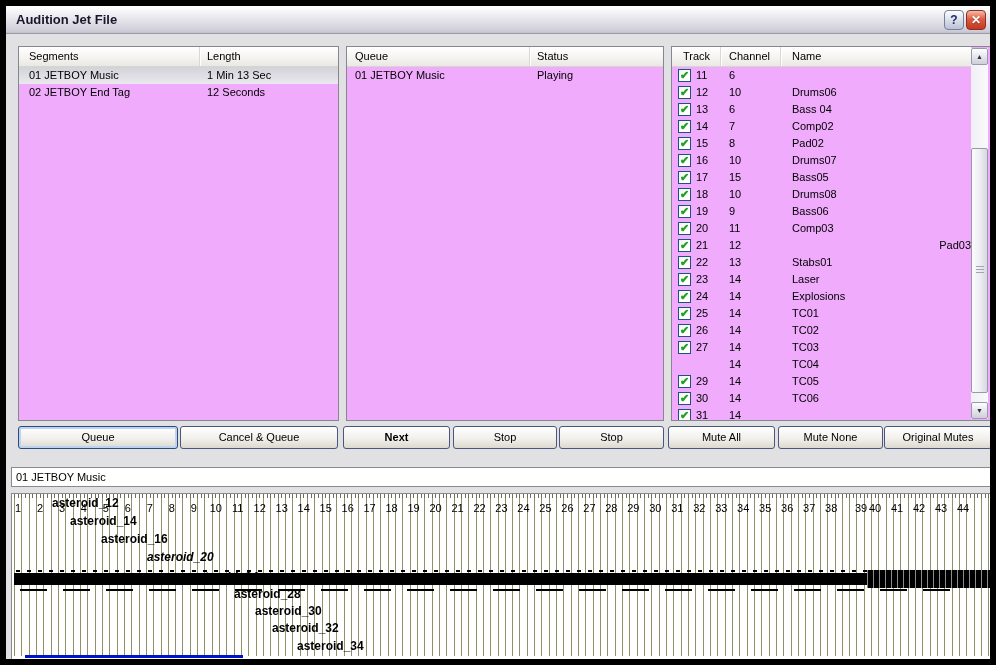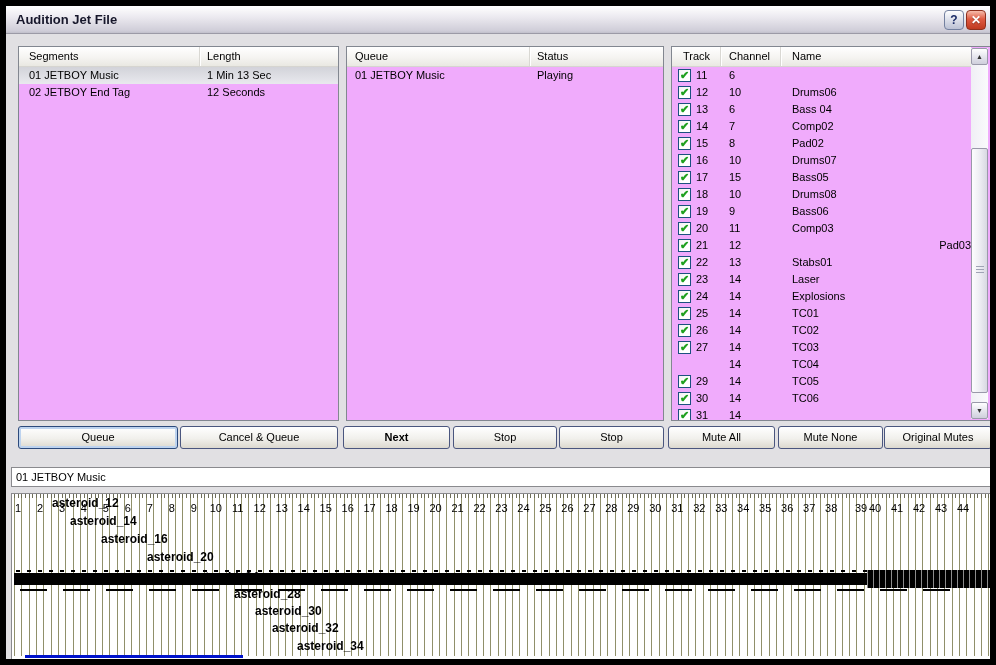--- a/index.html
+++ b/index.html
@@ -357,21 +357,21 @@
         <span class="measure-num" style="left: 863.103px;">40</span>
         <span class="measure-num" style="left: 885.08px;">41</span>
         <span class="measure-num" style="left: 907.057px;">42</span>
         <span class="measure-num" style="left: 929.034px;">43</span>
         <span class="measure-num" style="left: 951.011px;">44</span>
       </div>
     <div id="labels">
         <span class="evlabel" style="left: 40px; top: 2px;">asteroid_12</span>
         <span class="evlabel" style="left: 58px; top: 20px;">asteroid_14</span>
         <span class="evlabel" style="left: 89px; top: 38px;">asteroid_16</span>
-        <span class="evlabel" style="left: 135px; top: 56px;">asteroid_20</span>
+        <span class="evlabel" style="left: 135px; top: 56px; font-style: italic;">asteroid_20</span>
         <span class="evlabel behind" style="left: 180px; top: 76px;">asteroid_24</span>
         <span class="evlabel" style="left: 222px; top: 93px;">asteroid_28</span>
         <span class="evlabel" style="left: 243px; top: 110px;">asteroid_30</span>
         <span class="evlabel" style="left: 260px; top: 127px;">asteroid_32</span>
         <span class="evlabel" style="left: 285px; top: 145px;">asteroid_34</span>
       </div>
     <div id="band-dashes-top"></div>
     <div id="event-band"></div>
     <div id="band-dashes-bottom"></div>
     <div id="band-garble"></div>

